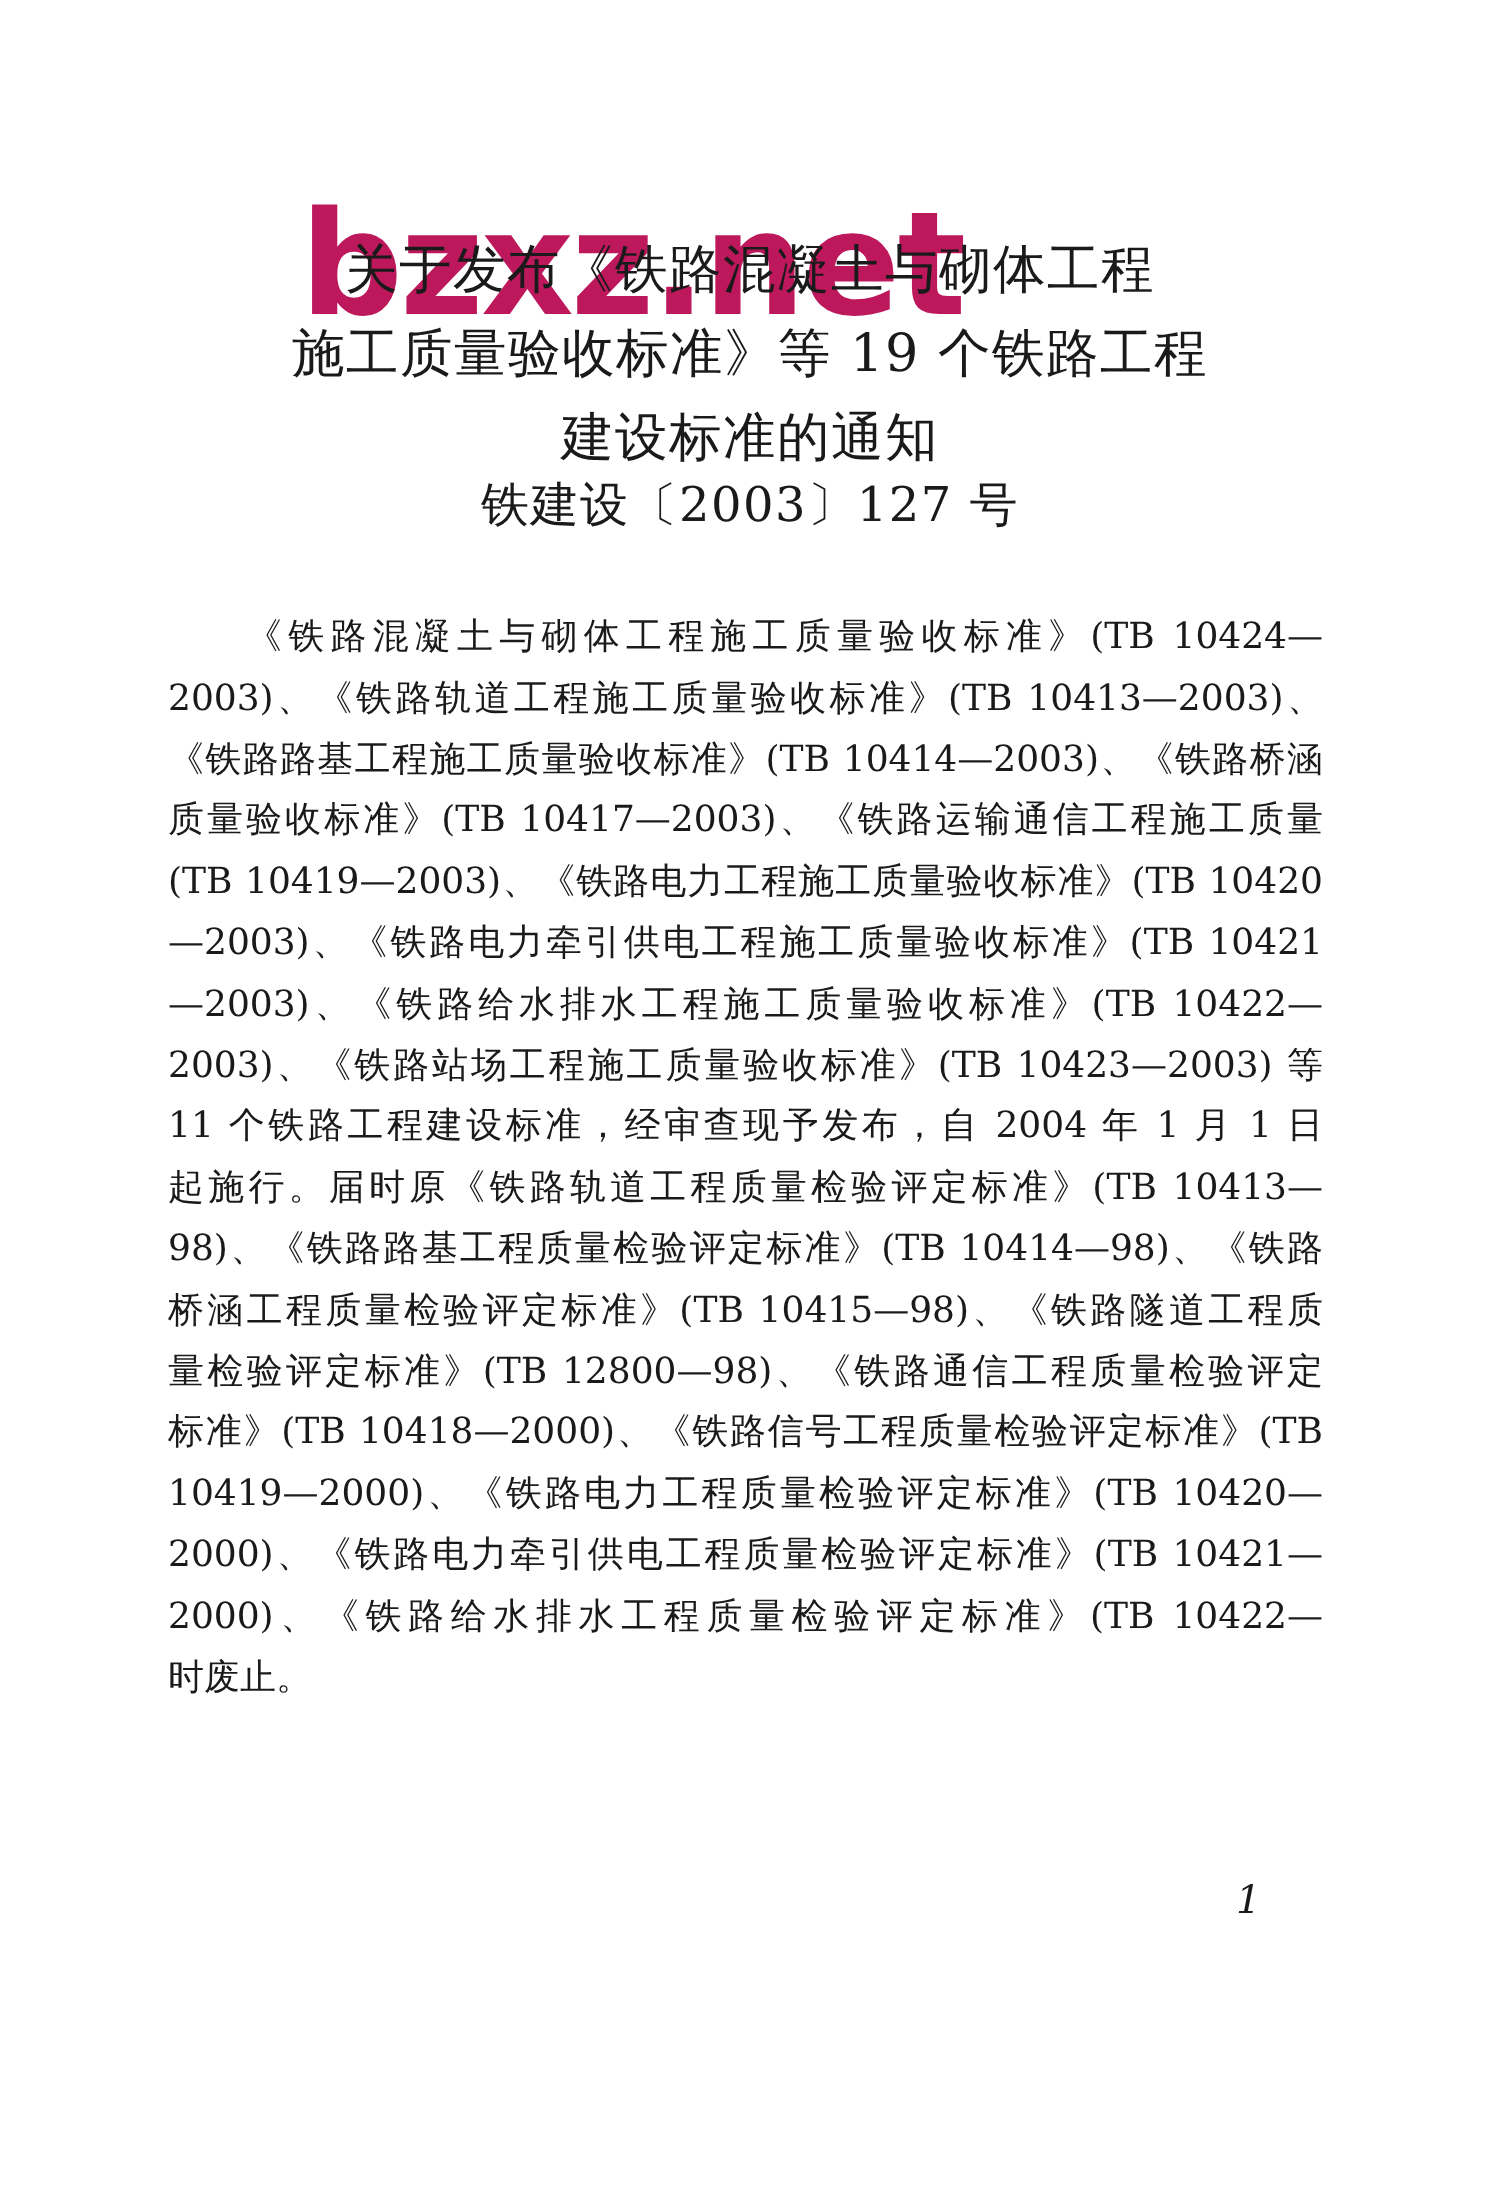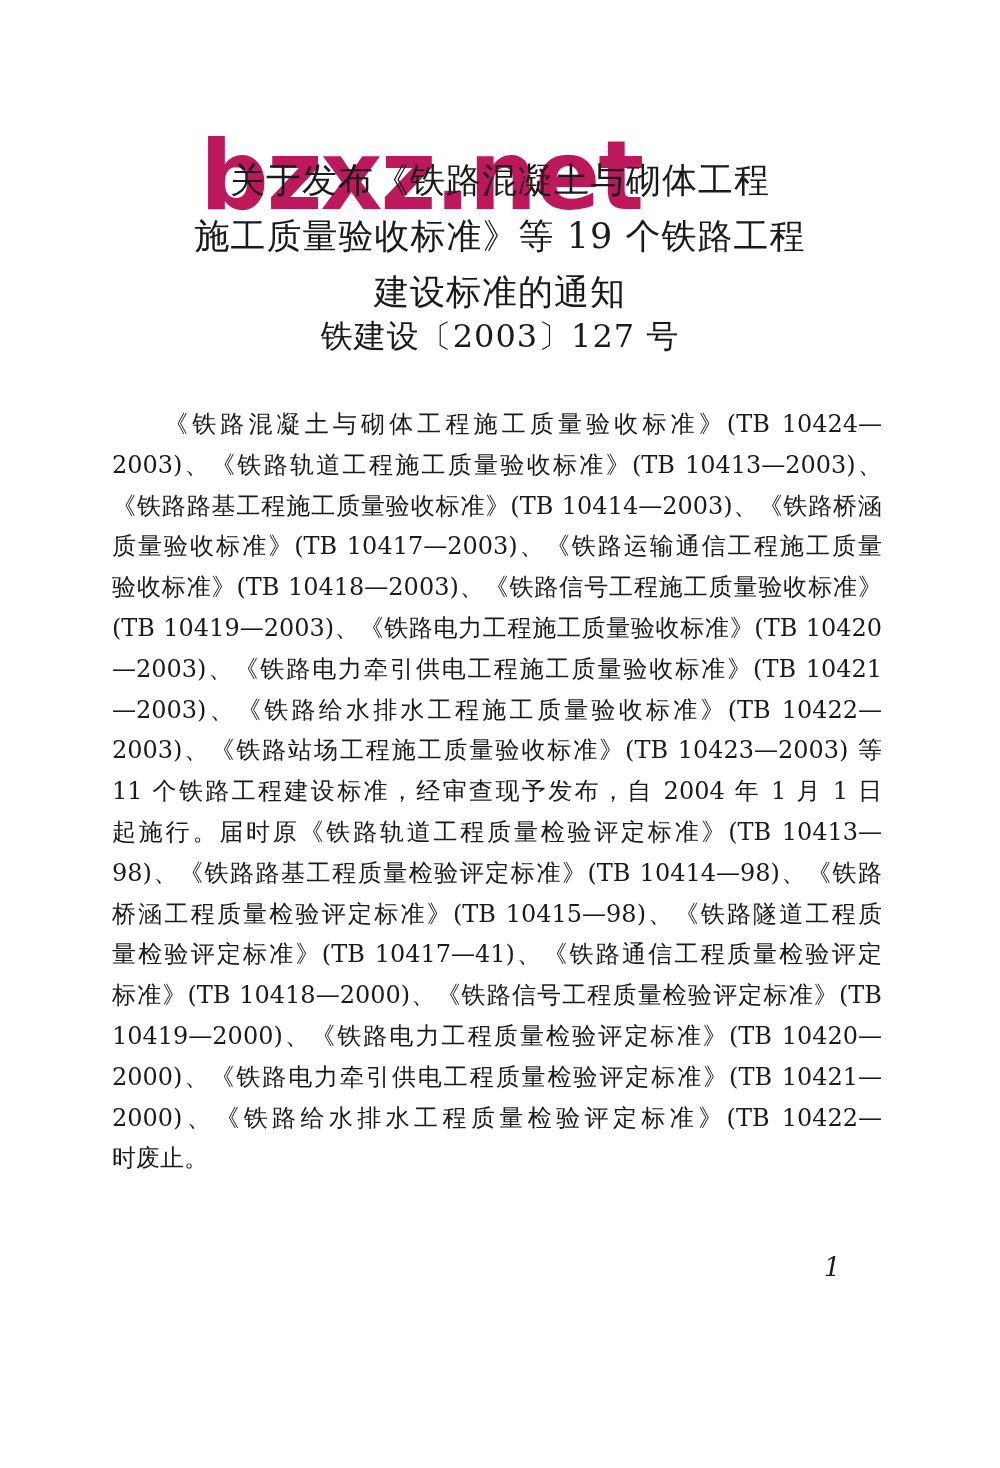--- a/index.html
+++ b/index.html
@@ -89,30 +89,29 @@
   <span class="line">建设标准的通知</span>
 </div>
 
 <div class="doc-number">铁建设〔2003〕127 号</div>
 
 <div class="body-text">
   <span class="line indent">《铁路混凝土与砌体工程施工质量验收标准》(TB 10424—</span>
   <span class="line">2003)、《铁路轨道工程施工质量验收标准》(TB 10413—2003)、</span>
   <span class="line">《铁路路基工程施工质量验收标准》(TB 10414—2003)、《铁路桥涵</span>
   <span class="line">质量验收标准》(TB 10417—2003)、《铁路运输通信工程施工质量</span>
-  <span class="line">验收标准》(TB 10418—2003)、《铁路信号工程施工质量验收标准》</span>
   <span class="line">(TB 10419—2003)、《铁路电力工程施工质量验收标准》(TB 10420</span>
   <span class="line">—2003)、《铁路电力牵引供电工程施工质量验收标准》(TB 10421</span>
   <span class="line">—2003)、《铁路给水排水工程施工质量验收标准》(TB 10422—</span>
   <span class="line">2003)、《铁路站场工程施工质量验收标准》(TB 10423—2003) 等</span>
   <span class="line">11 个铁路工程建设标准，经审查现予发布，自 2004 年 1 月 1 日</span>
   <span class="line">起施行。届时原《铁路轨道工程质量检验评定标准》(TB 10413—</span>
   <span class="line">98)、《铁路路基工程质量检验评定标准》(TB 10414—98)、《铁路</span>
   <span class="line">桥涵工程质量检验评定标准》(TB 10415—98)、《铁路隧道工程质</span>
-  <span class="line">量检验评定标准》(TB 10417—41)、《铁路通信工程质量检验评定</span>
+  <span class="line">量检验评定标准》(TB 12800—98)、《铁路通信工程质量检验评定</span>
   <span class="line">标准》(TB 10418—2000)、《铁路信号工程质量检验评定标准》(TB</span>
   <span class="line">10419—2000)、《铁路电力工程质量检验评定标准》(TB 10420—</span>
   <span class="line">2000)、《铁路电力牵引供电工程质量检验评定标准》(TB 10421—</span>
   <span class="line">2000)、《铁路给水排水工程质量检验评定标准》(TB 10422—</span>
   <span class="line last">时废止。</span>
 </div>
 
 <div class="page-number">1</div>
 
 </body></html>

